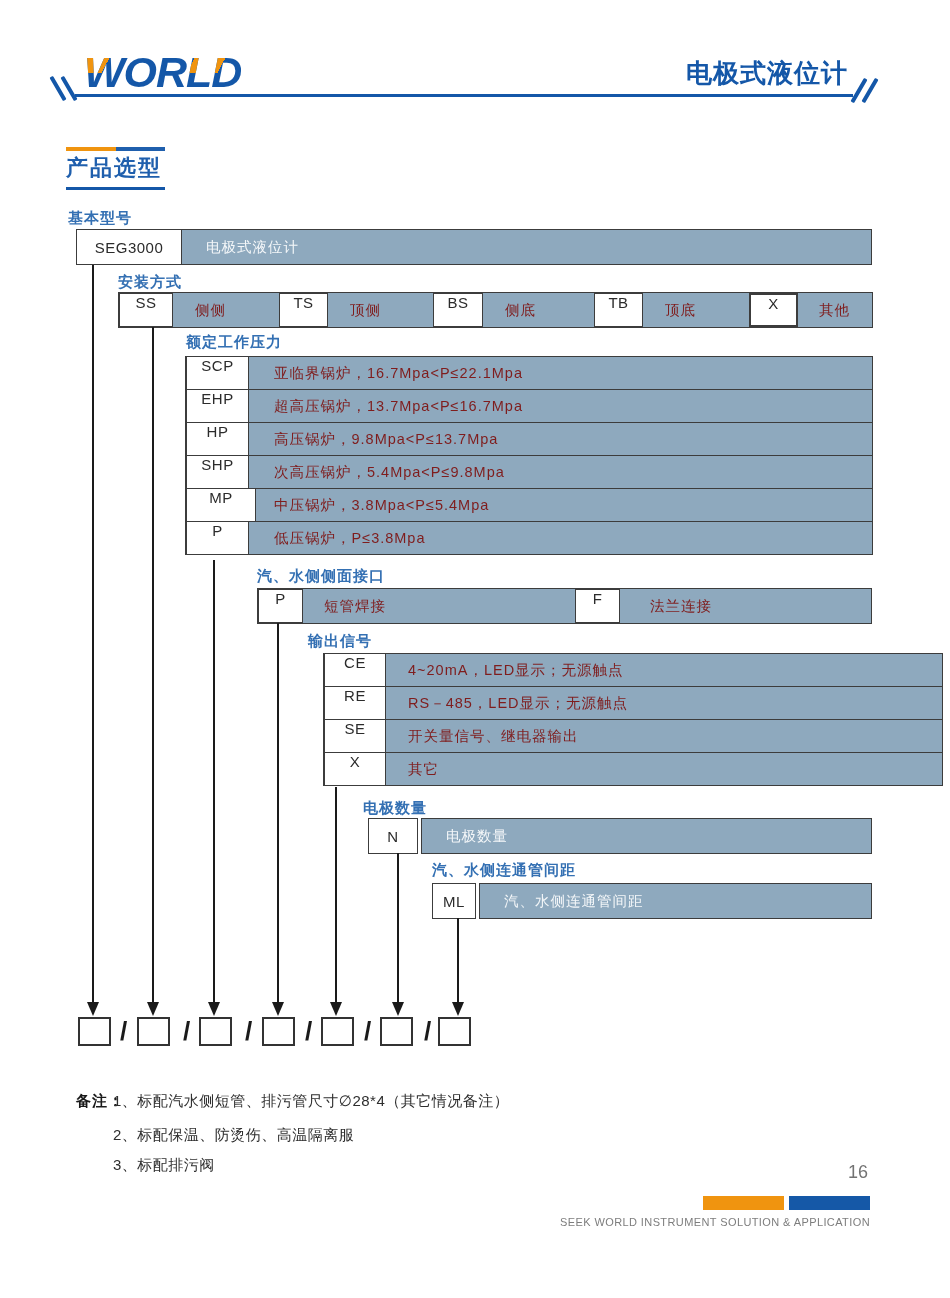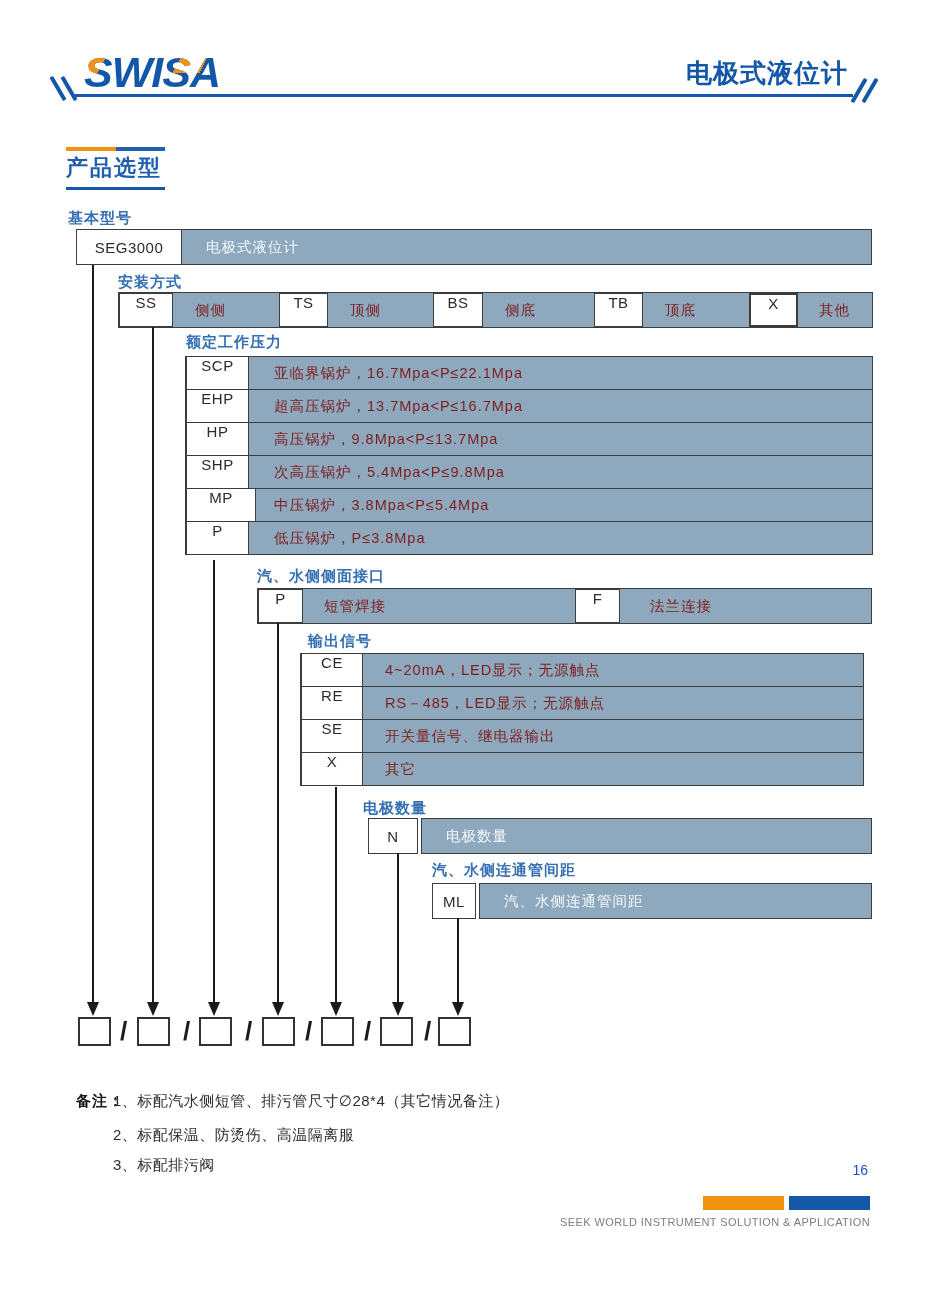--- a/index.html
+++ b/index.html
@@ -66,32 +66,32 @@
   .trow .wcell{top:-1px;bottom:-1px;}
   .tbl{position:absolute;}
   .vline{position:absolute;width:2px;background:#1a1a1a;}
   .ahead{position:absolute;width:0;height:0;border-left:6px solid transparent;border-right:6px solid transparent;border-top:14px solid #1a1a1a;}
   .mbox{position:absolute;top:1017px;width:33px;height:29px;background:#fff;border:2px solid #333;box-sizing:border-box;}
   .slash-sep{position:absolute;top:1016px;font-size:26px;font-weight:600;color:#1a1a1a;}
   
   .note-title{position:absolute;left:76px;font-size:15px;font-weight:800;color:#1a1a1a;letter-spacing:1px;}
   .note-item{position:absolute;left:113px;font-size:15px;color:#2e2e2e;letter-spacing:.5px;}
   
-  .page-num{position:absolute;right:82px;top:1162px;font-size:14px;color:#1d4ed8;}
+  .page-num{position:absolute;right:82px;top:1162px;font-size:18px;color:#737373;}
   .fbar{position:absolute;top:1196px;height:14px;}
   .fbar-orange{left:703px;width:81px;background:#f0940f;}
   .fbar-blue{left:789px;width:81px;background:#1558a7;}
   .tagline{position:absolute;right:80px;top:1216px;font-size:11px;color:#7d7d7d;letter-spacing:.4px;}
 </style>
 </head>
 <body>
 
 <div class="page">
 
-  <div class="logo">SWISA</div>
+  <div class="logo">WORLD</div>
   <div class="doc-title">电极式液位计</div>
   <div class="header-rule"></div>
   <div class="hslash hs-l1"></div>
   <div class="hslash hs-l2"></div>
   <div class="hslash hs-r1"></div>
   <div class="hslash hs-r2"></div>
 
   <div class="sec-bar-orange"></div>
   <div class="sec-bar-blue"></div>
   <div class="sec-title">产品选型</div>
@@ -175,21 +175,21 @@
         <span>P</span>
       </div>
     <div class="gtext" style="left:66px">短管焊接</div>
     <div class="wcell" style="left:317px;width:45px">
         <span>F</span>
       </div>
     <div class="gtext" style="left:392px">法兰连接</div>
   </div>
 
   <div class="grp-label" style="left:308px;top:632px">输出信号</div>
-  <div class="tbl" style="left:300px;top:653px;width:564px">
+  <div class="tbl" style="left:323px;top:653px;width:620px">
     <div class="trow">
       <div class="wcell" style="left:0;width:62px">
           <span>CE</span>
         </div>
       <div class="gtext" style="left:84px">4~20mA，LED显示；无源触点</div>
     </div>
     <div class="trow">
       <div class="wcell" style="left:0;width:62px">
           <span>RE</span>
         </div>

